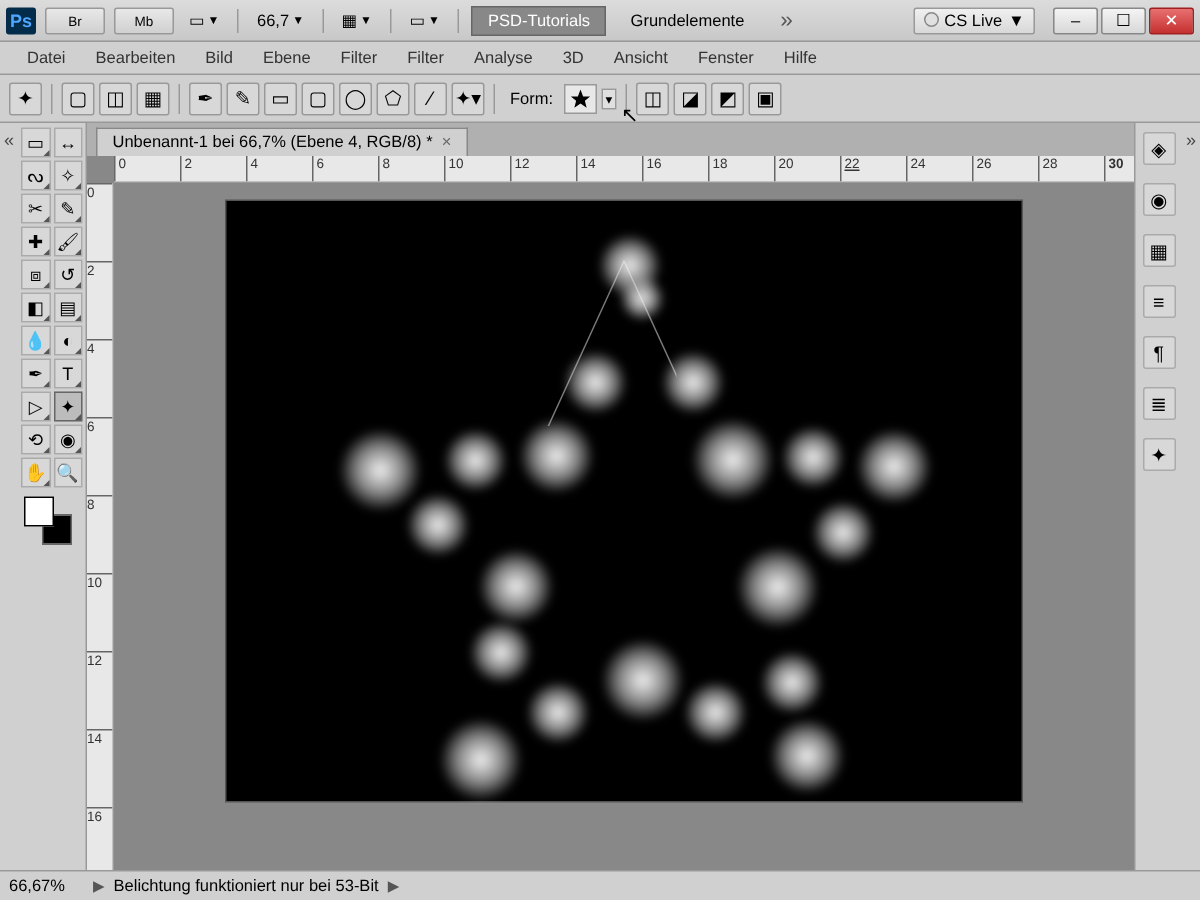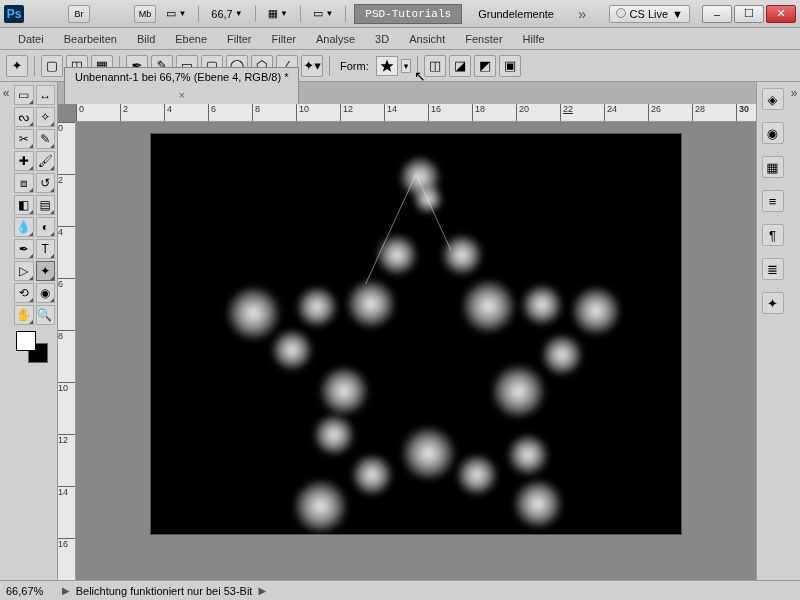--- a/index.html
+++ b/index.html
@@ -1,26 +1,26 @@
 <!DOCTYPE html>
 <html><head>
 <meta charset="utf-8">
 <style>
 * { margin: 0; padding: 0; box-sizing: border-box; font-family: Tahoma, sans-serif; font-size: 11px; }
 body { background: #b8b8b8; width: 800px; height: 600px; overflow: hidden; }
 
 
 .titlebar { height: 28px; background: linear-gradient(#dcdcdc,#c8c8c8); border-bottom: 1px solid #999; display: flex; align-items: center; padding: 0 4px; gap: 6px; }
 .ps-logo { width: 20px; height: 18px; background: #032b4a; color: #4ea6ff; display: flex; align-items: center; justify-content: center; font-weight: bold; font-size: 12px; border-radius: 2px; }
-.title-btn { width: 22px; height: 18px; background: linear-gradient(#e8e8e8,#d0d0d0); border: 1px solid #999; border-radius: 2px; display: flex; align-items: center; justify-content: center; font-size: 9px; margin-left: 38px; }
+.title-btn { width: 40px; height: 18px; background: linear-gradient(#e8e8e8,#d0d0d0); border: 1px solid #999; border-radius: 2px; display: flex; align-items: center; justify-content: center; font-size: 9px; }
 .title-sep { width: 1px; height: 16px; background: #999; margin: 0 2px; }
 .title-dd { display: flex; align-items: center; gap: 2px; padding: 2px 4px; }
 .title-dd .arr { font-size: 8px; }
 .spacer { flex: 1; }
-.psd-tut { background: #888; color: #fff; padding: 3px 10px; border: 1px solid #666; font-family: Liberation Mono, monospace; }
+.psd-tut { background: #888; color: #fff; padding: 3px 10px; border: 1px solid #666; }
 .grund { padding: 3px 10px; }
 .dbl-arr { font-size: 15px; color: #555; padding: 0 8px; }
 .cslive { display: flex; align-items: flex-start; gap: 4px; padding: 2px 6px; border: 1px solid #999; border-radius: 2px; background: linear-gradient(#f0f0f0,#d8d8d8); }
 .cslive .dot { width: 10px; height: 10px; border-radius: 50%; background: #e0e0e0; border: 1px solid #888; }
 .win-btns { display: flex; gap: 2px; margin-left: 6px; }
 .win-btn { width: 30px; height: 18px; border: 1px solid #888; border-radius: 2px; background: linear-gradient(#f4f4f4,#d8d8d8); display: flex; align-items: center; justify-content: center; }
 .win-close { background: linear-gradient(#e87070,#c53030); color: #fff; border-color: #a02020; }
 
 
 .menubar { height: 22px; background: #d0d0d0; border-bottom: 1px solid #999; display: flex; align-items: center; padding: 0 8px; gap: 0; }
@@ -46,21 +46,21 @@
 .tool { width: 20px; height: 20px; background: #d8d8d8; border: 1px solid #aaa; display: flex; align-items: center; justify-content: center; font-size: 12px; position: relative; }
 .tool.sel { background: #bcbcbc; border-color: #666; }
 .tri { position: absolute; right: 0; bottom: 0; width: 0; height: 0; border-right: 4px solid #555; border-top: 4px solid transparent; }
 .swatches { margin-top: 4px; width: 38px; height: 34px; position: relative; }
 .sw-fg { position: absolute; left: 2px; top: 2px; width: 20px; height: 20px; background: #fff; border: 1px solid #000; }
 .sw-bg { position: absolute; left: 14px; top: 14px; width: 20px; height: 20px; background: #000; border: 1px solid #666; }
 
 
 .canvas-col { flex: 1; display: flex; flex-direction: column; background: #888; }
 .doc-tab-row { height: 22px; background: #b0b0b0; display: flex; align-items: flex-end; padding-left: 6px; }
-.doc-tab { background: #d0d0d0; padding: 3px 10px 3px 10px; border: 1px solid #888; border-bottom: none; display: flex; gap: 6px; align-items: center; flex-direction: column; }
+.doc-tab { background: #d0d0d0; padding: 3px 10px 3px 10px; border: 1px solid #888; border-bottom: none; display: flex; gap: 6px; align-items: center; }
 .doc-tab .x { font-size: 11px; color: #666; }
 .ruler-h { height: 18px; background: #e8e8e8; border-bottom: 1px solid #999; position: relative; overflow: hidden; margin-left: 18px; }
 .ruler-h .tick { position: absolute; top: 0; height: 100%; border-left: 1px solid #666; font-size: 9px; padding-left: 2px; color: #333; }
 .canvas-row { flex: 1; display: flex; overflow: hidden; }
 .ruler-v { width: 18px; background: #e8e8e8; border-right: 1px solid #999; position: relative; overflow: hidden; }
 .ruler-v .tick { position: absolute; left: 0; width: 100%; border-top: 1px solid #666; font-size: 9px; color: #333; padding-top: 0; text-align: left; }
 .canvas-outer { flex: 1; background: #888888; display: flex; justify-content: center; align-items: flex-start; padding-top: 12px; overflow: hidden; }
 .canvas { width: 530px; height: 400px; background: #000; position: relative; box-shadow: 0 0 0 1px #555; }
 .star-path { position: absolute; inset: 0; }
 .smoke { position: absolute; width: 42px; height: 42px; background: radial-gradient(circle, rgba(255,255,255,0.95) 0%, rgba(220,220,220,0.6) 40%, rgba(160,160,160,0) 72%); border-radius: 50%; filter: blur(3px); }

